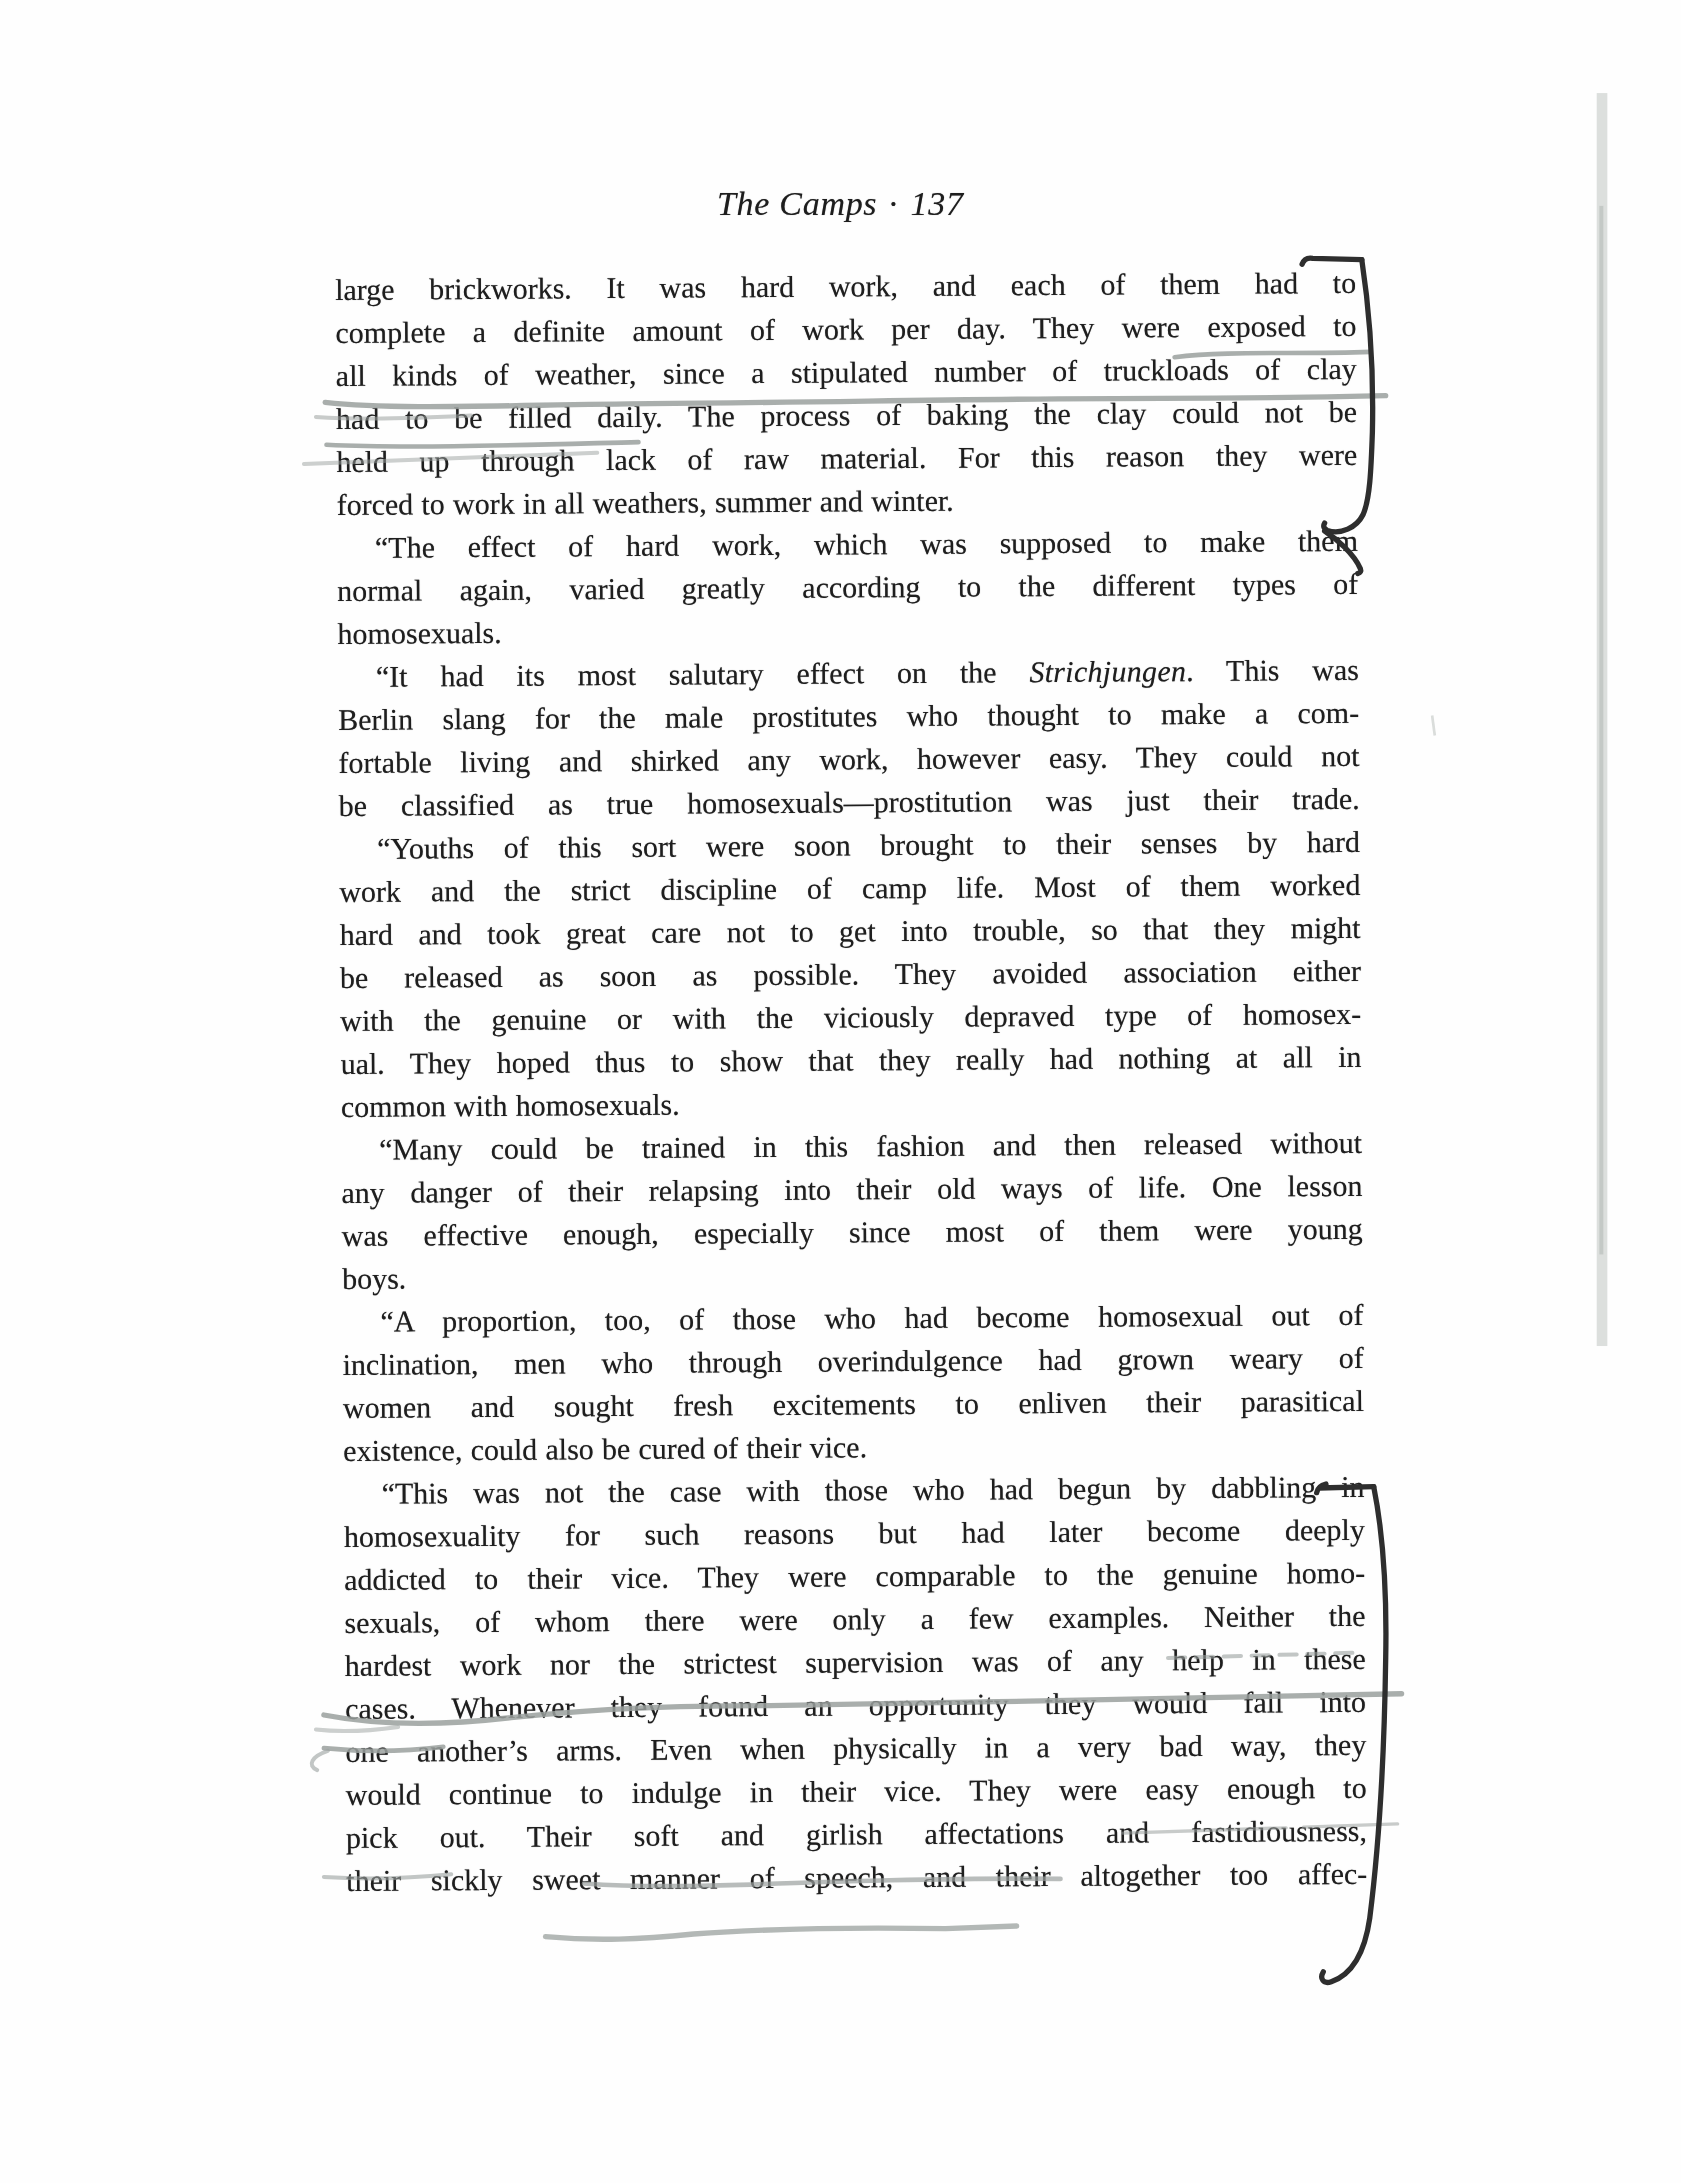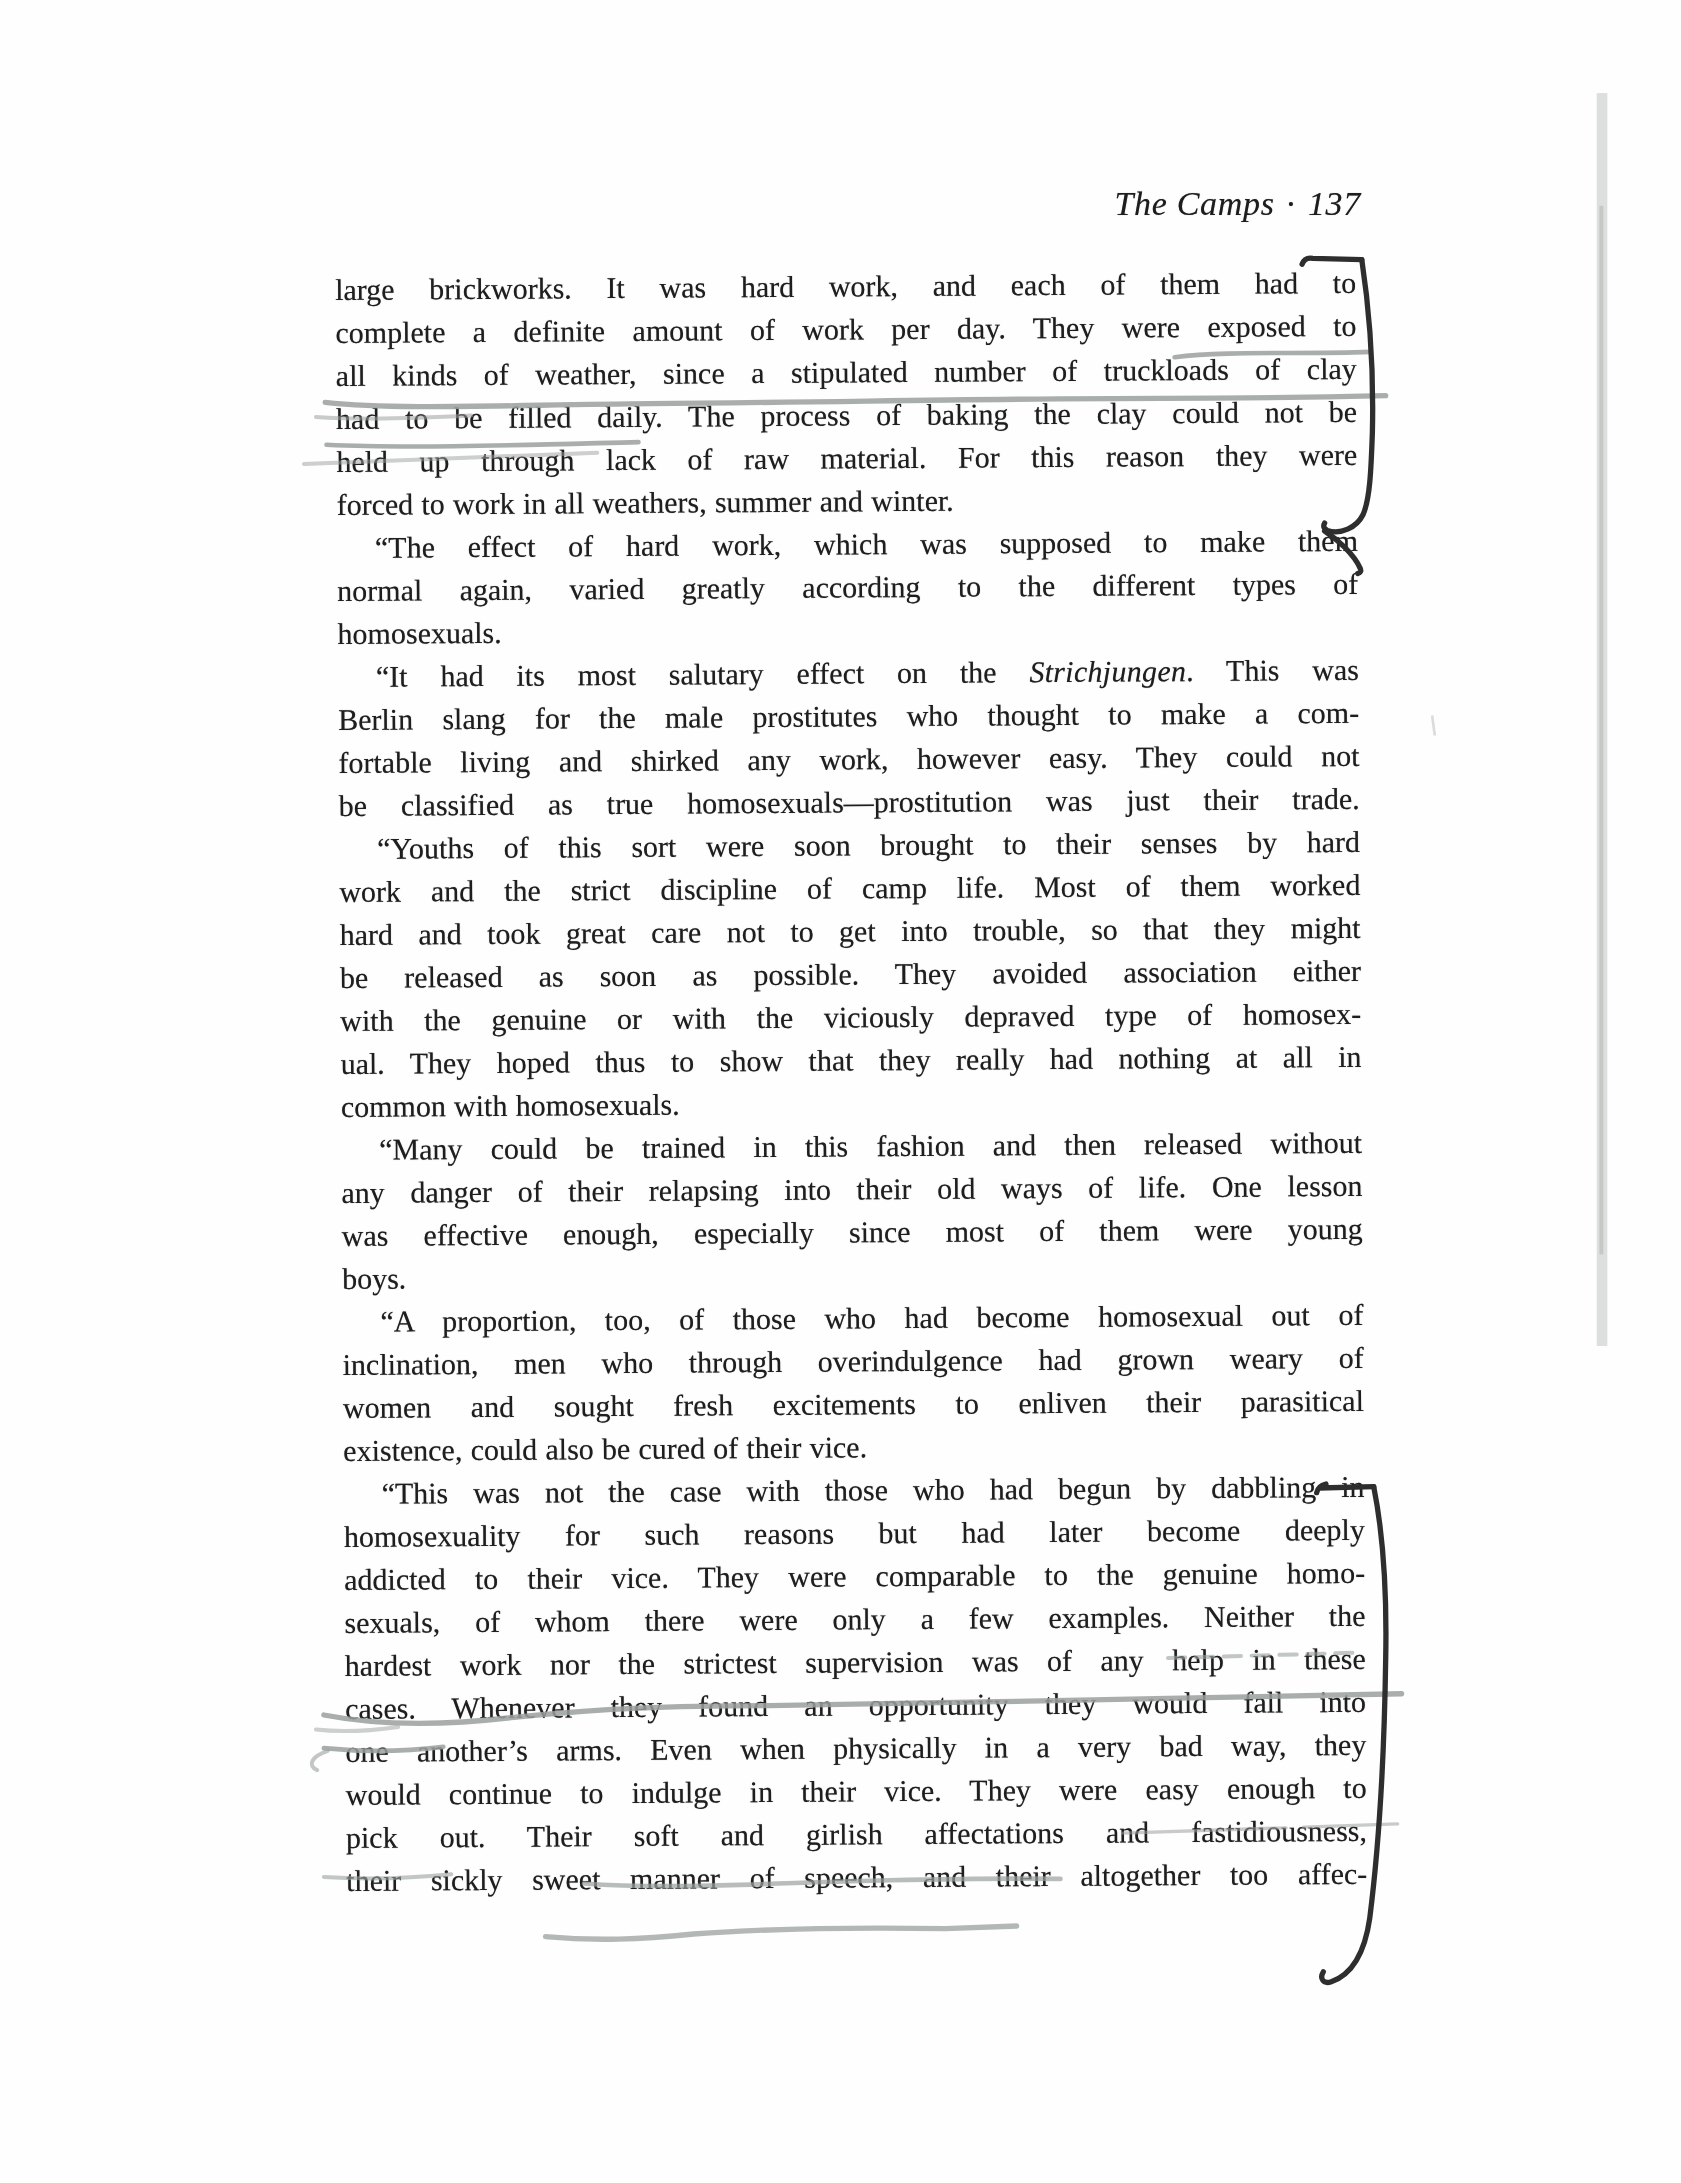--- a/index.html
+++ b/index.html
@@ -7,21 +7,20 @@
     position:relative;
     width:1681px;height:2183px;
     background:#fefefe;
     overflow:hidden;
     font-family:"Liberation Serif","DejaVu Serif",serif;
   }
   
   #running-header{
     position:absolute;
     top:185px;left:717px;width:644px;
-    text-align:right;
     font-style:italic;
     font-size:34px;
     color:#1d1d1d;
     letter-spacing:0.7px;
     text-shadow:0 0 0.8px rgba(25,25,25,.55);
     white-space:nowrap;
   }
   #running-header .sep{margin:0 10.6px;font-style:normal;}
   
   #textblock{

